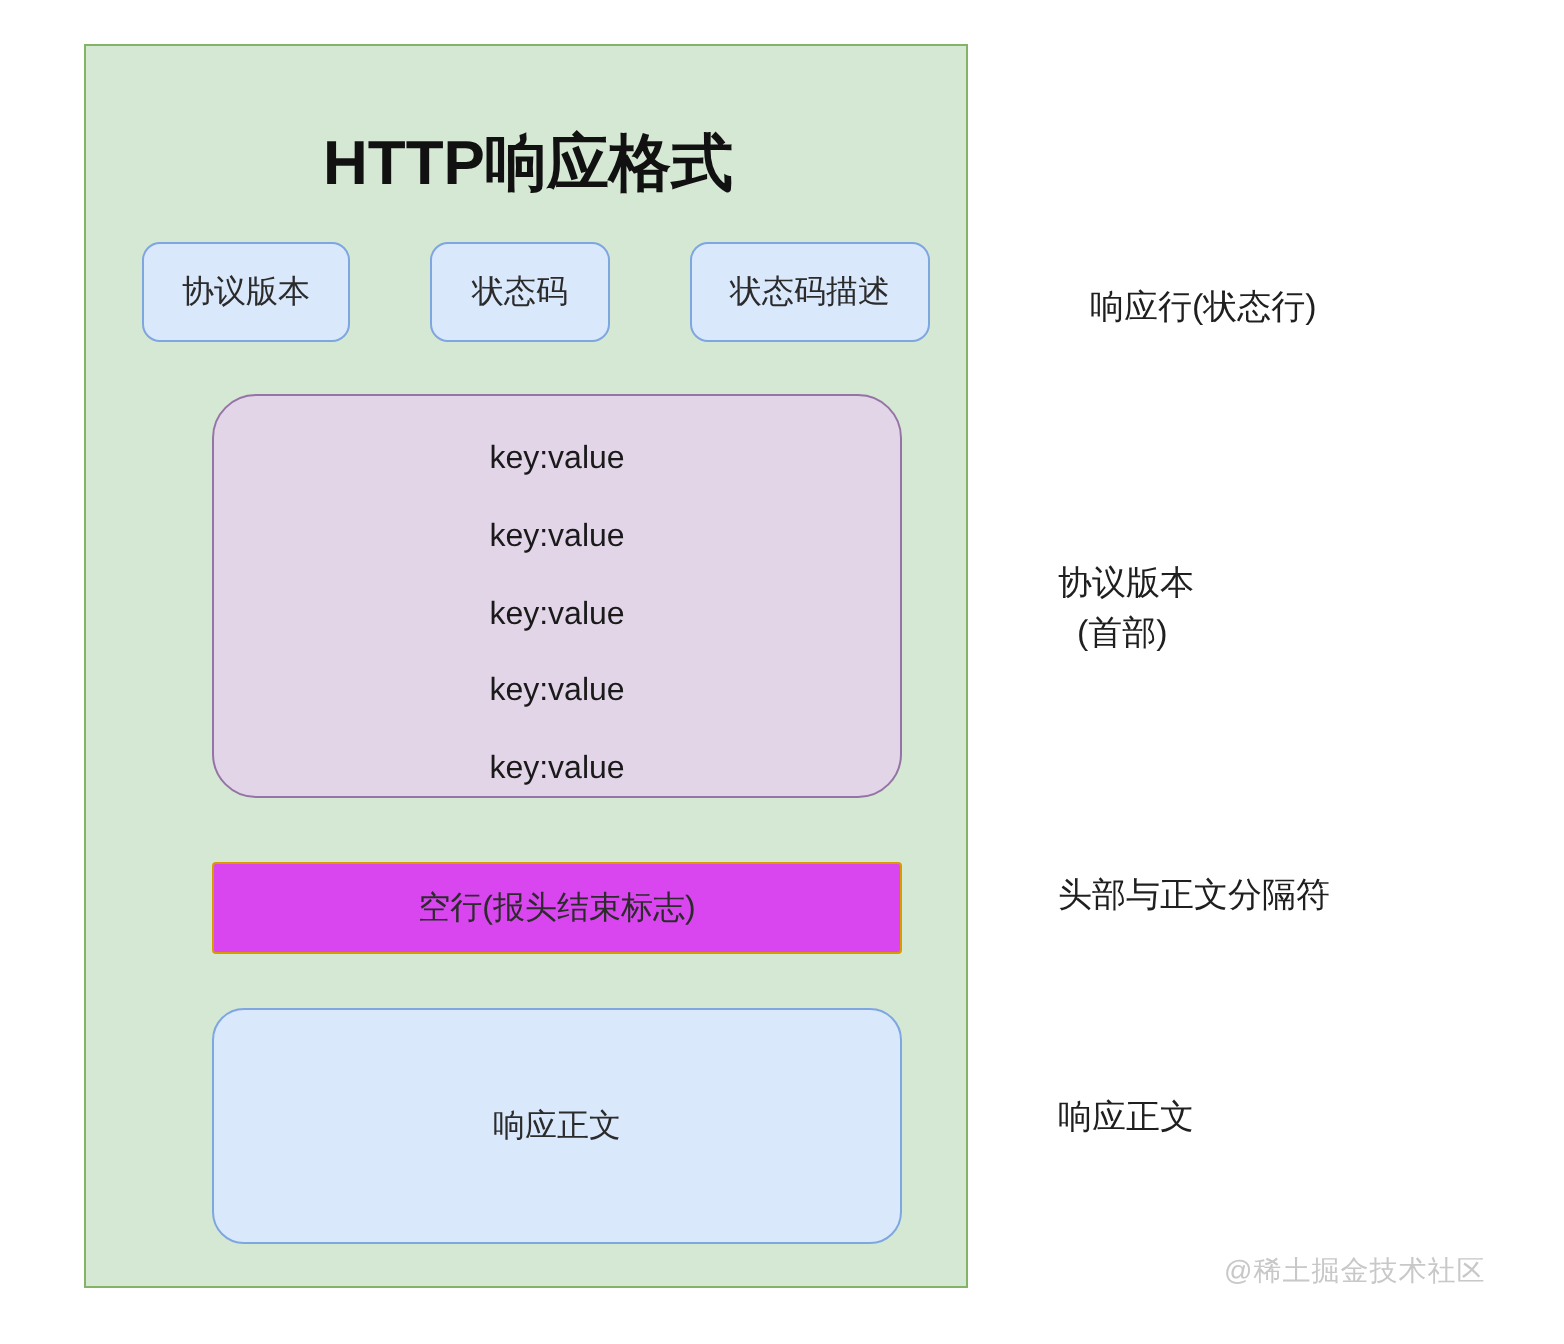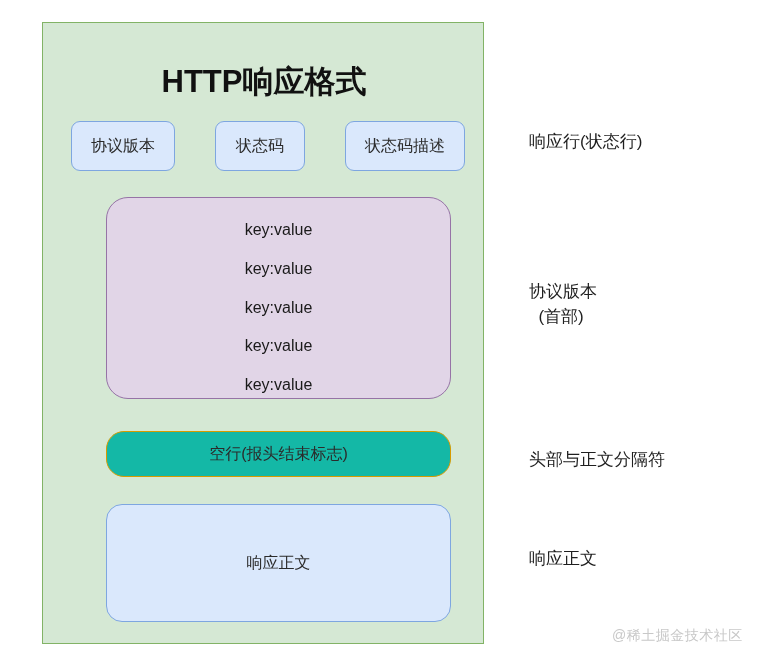--- a/index.html
+++ b/index.html
@@ -112,23 +112,23 @@
     margin-top: 16px;
   }
 
   
   #blankline-box {
     position: absolute;
     left: 63px;
     top: 408px;
     width: 345px;
     height: 46px;
-    background: #14b8a6;
+    background: #d946ef;
     border: 1px solid #d79b00;
-    border-radius: 18px;
+    border-radius: 2px;
     box-sizing: border-box;
     display: flex;
     align-items: center;
     justify-content: center;
     font-size: 16px;
     color: #2b2b2b;
     white-space: nowrap;
   }
 
   
@@ -152,23 +152,23 @@
 
   
   .annotation {
     position: absolute;
     left: 529px;
     font-size: 17px;
     color: #1f1f1f;
     line-height: 1.45;
     white-space: pre;
   }
-  #annotation-0 { top: 130px; }
+  #annotation-0 { top: 142px; margin-left: 16px; }
   #annotation-1 { top: 280px; }
-  #annotation-2 { top: 448px; font-family: Liberation Serif, serif; }
+  #annotation-2 { top: 436px; font-family: Liberation Serif, serif; }
   #annotation-3 { top: 547px; }
 
   
   #watermark {
     position: absolute;
     left: 612px;
     top: 627px;
     font-size: 14px;
     color: #c8c8c8;
     letter-spacing: 0.5px;

